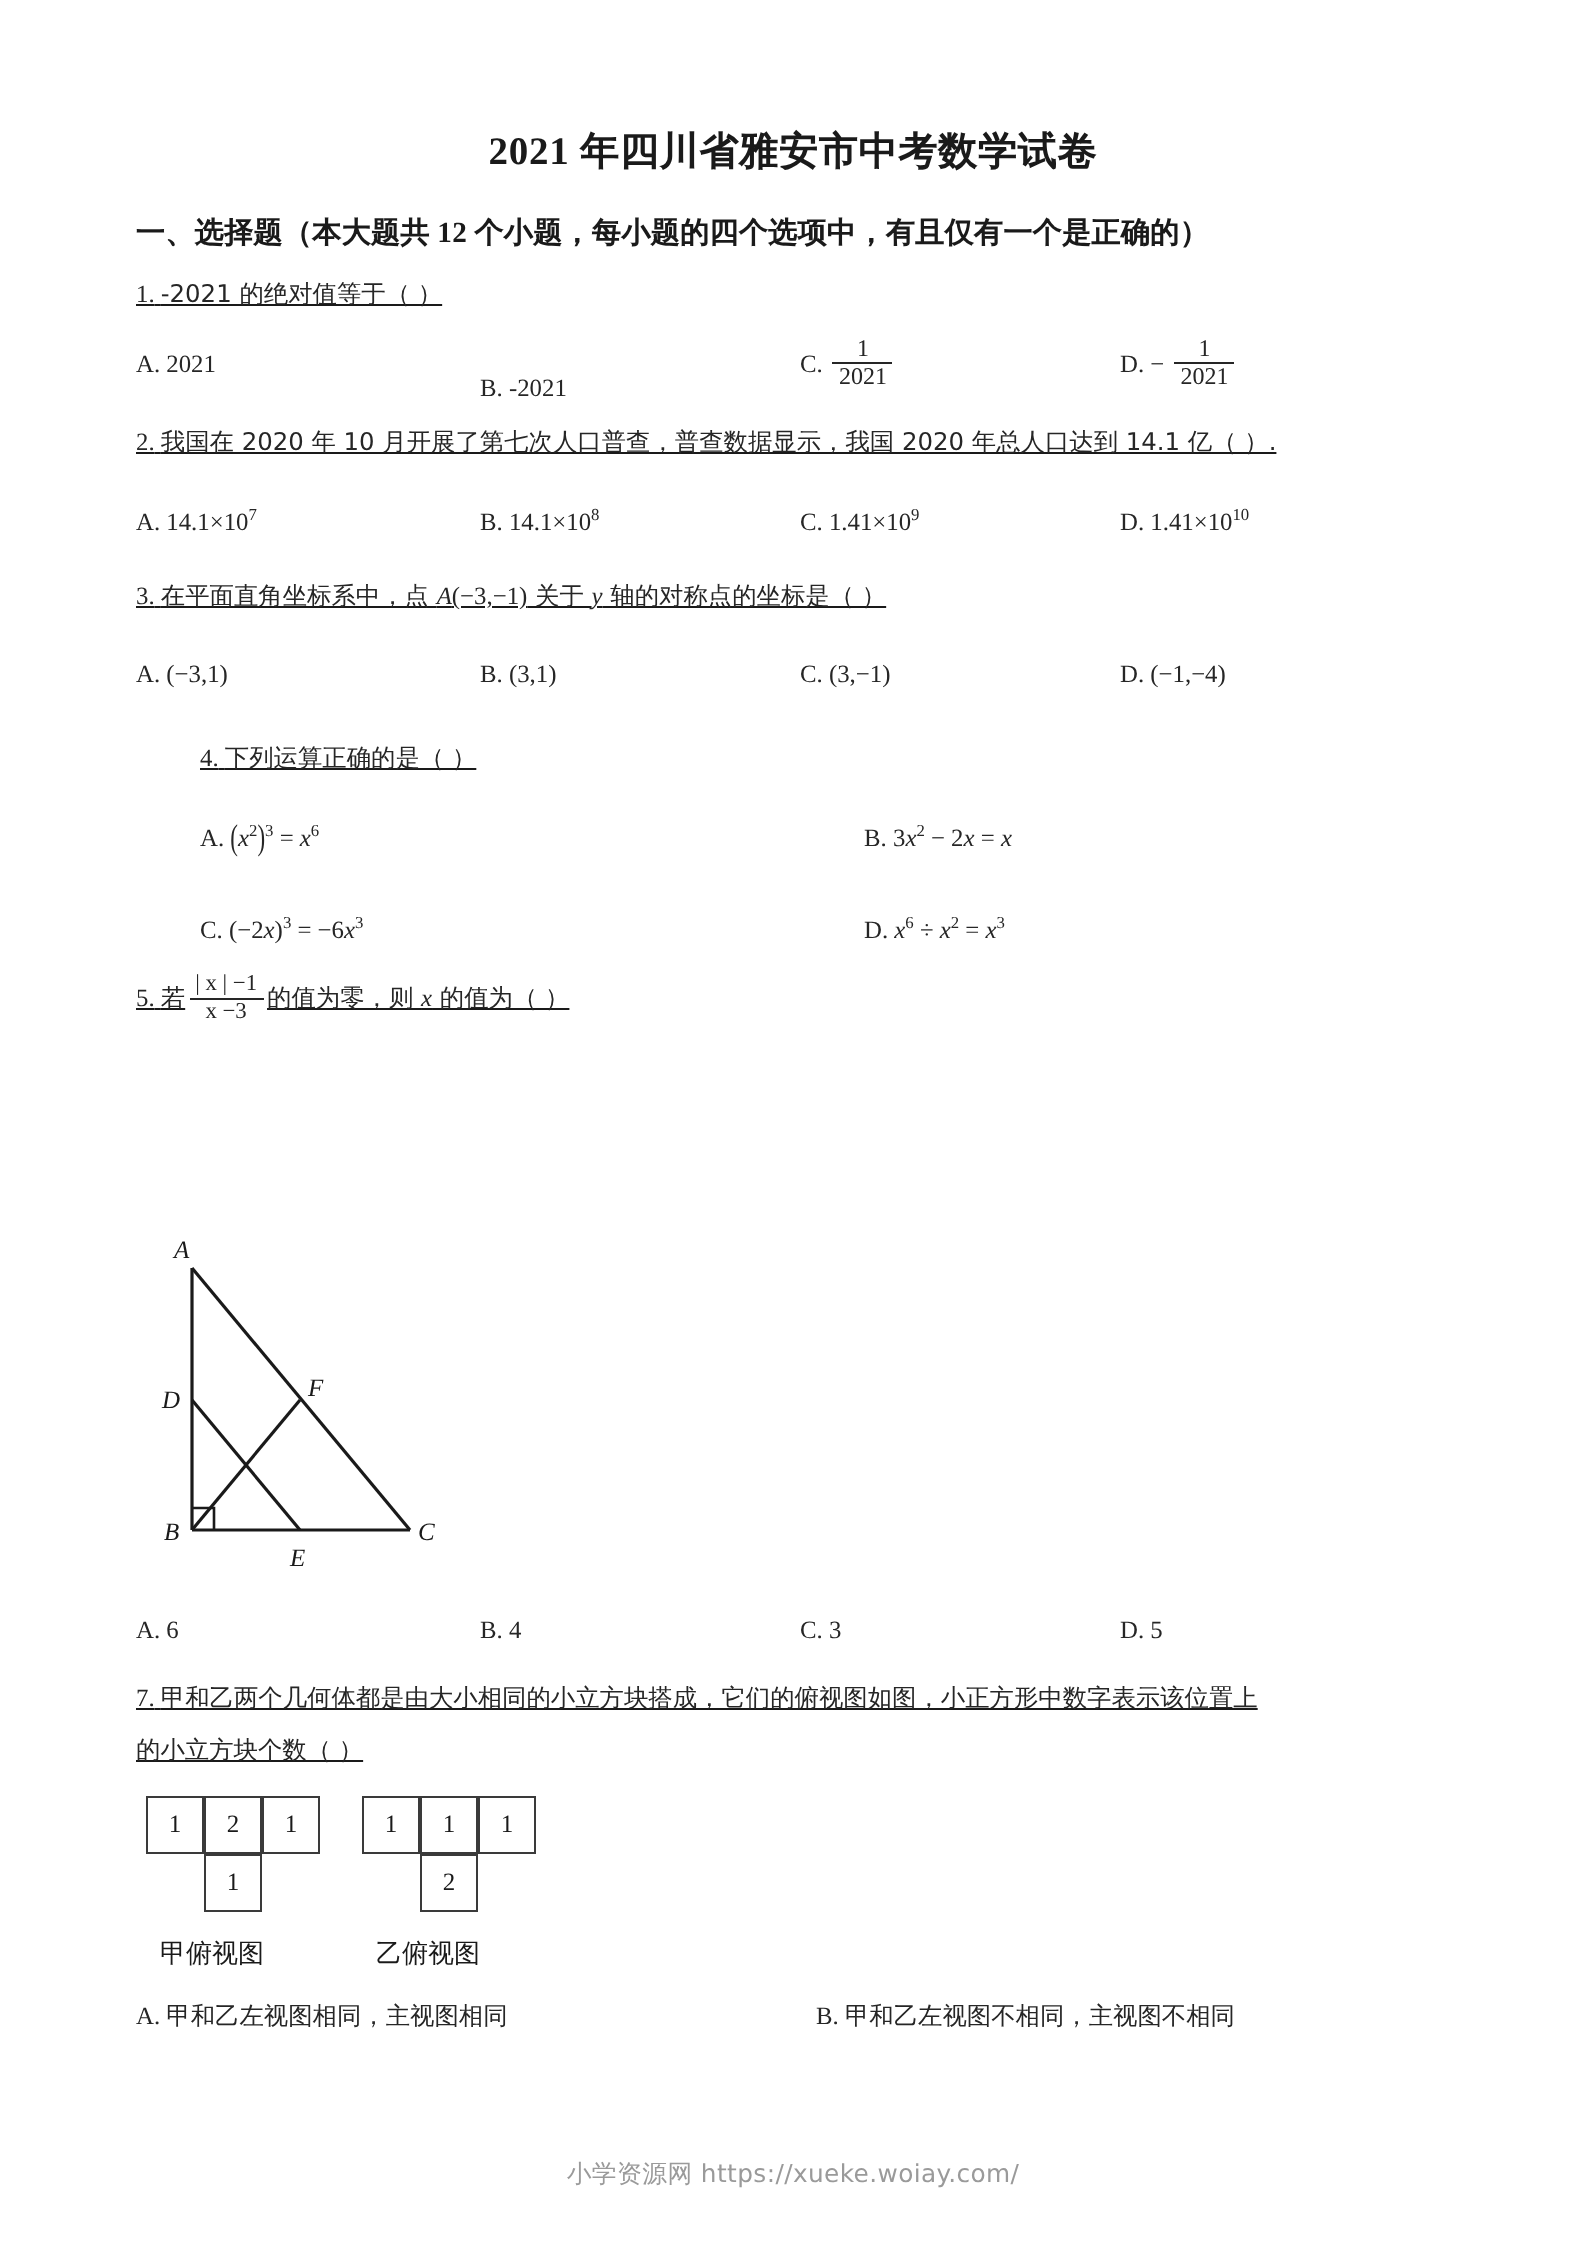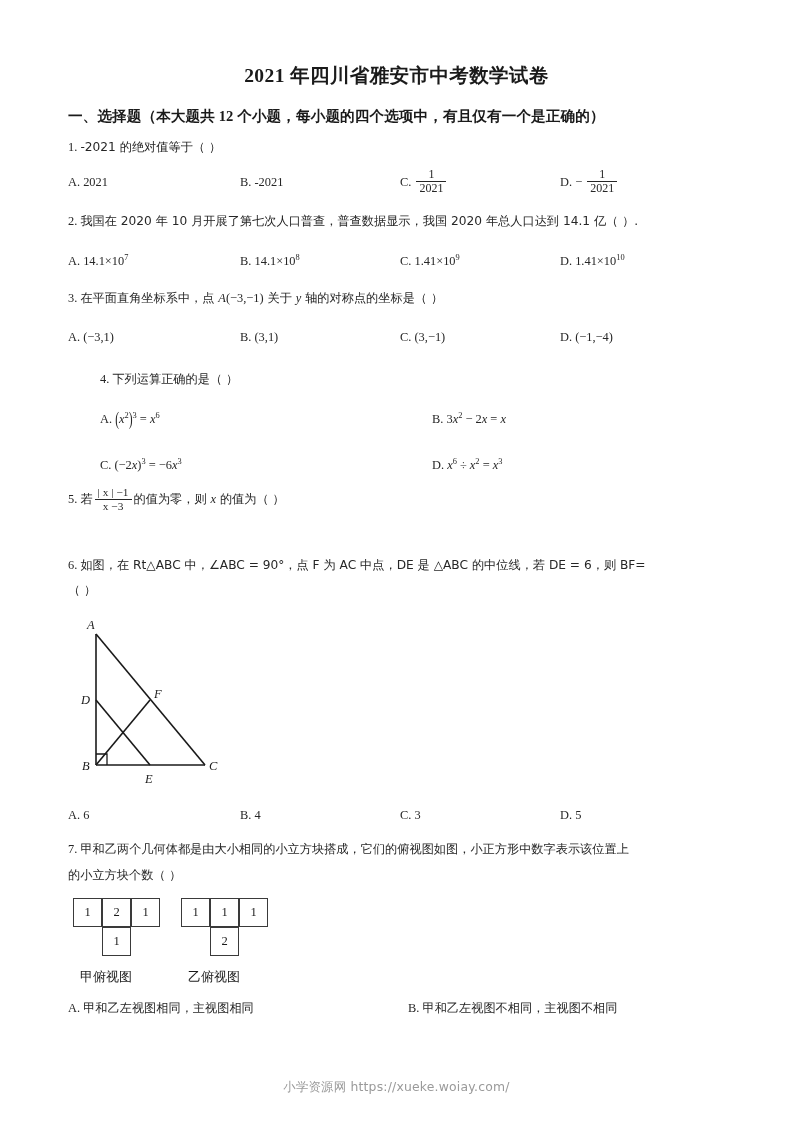--- a/index.html
+++ b/index.html
@@ -33,21 +33,21 @@
   }
   .section-head {
     position: absolute;
     left: 68px;
     top: 107px;
     font-size: 14.6px;
     font-weight: bold;
     letter-spacing: 0.1px;
     white-space: nowrap;
   }
-  .qblock { position: absolute; left: 68px; }
+  .qblock { position: absolute; left: 68px; text-decoration: underline; }
   .qstem {
     font-size: 12.4px;
     line-height: 19px;
     white-space: nowrap;
     color: #262626;
   }
   .qstem .cn { font-family: "DejaVu Sans", "Liberation Sans", sans-serif; font-size: 12.2px; }
   .opt-row {
     position: relative;
     height: 22px;
@@ -130,21 +130,21 @@
   <div class="qblock" style="top:138px; width:690px;">
     <div class="qstem">
       <span>1.</span>
       <span class="cn">-2021 的绝对值等于（      ）</span>
     </div>
     <div class="opt-row" style="height:36px; margin-top:10px;">
       <div class="opt c1" style="top:8px;">
         <span>A.</span>
         <span>2021</span>
       </div>
-      <div class="opt c2" style="top:8px;">
+      <div class="opt c2" style="top:20px;">
         <span>B.</span>
         <span>-2021</span>
       </div>
       <div class="opt c3" style="top:2px;">
         <span>C.</span>
         <span class="frac">
           <span class="num">1</span>
           <span class="den">2021</span>
         </span>
       </div>
@@ -244,29 +244,20 @@
     </div>
   </div>
 
   <div class="qblock" style="top:487px; width:690px;">
     <div class="qstem" style="line-height:16px;">
       <span>5.</span>
       <span class="cn">若</span><span class="frac sm"><span class="num">| x | −1</span><span class="den">x −3</span></span><span class="cn">的值为零，则 </span><i class="v">x</i><span class="cn"> 的值为（      ）</span>
     </div>
   </div>
 
-  <div class="qblock" style="top:556px; width:700px;">
-    <div class="qstem">
-      <span>6.</span>
-      <span class="cn">如图，在 Rt△ABC 中，∠ABC = 90°，点 F 为 AC 中点，DE 是 △ABC 的中位线，若 DE = 6，则 BF=</span>
-    </div>
-    <div class="qstem" style="margin-top:6px;">
-      <span class="cn">（      ）</span>
-    </div>
-  </div>
 
   <div class="fig-tri">
     <svg width="220" height="190" viewBox="0 0 220 190">
 
       <line x1="28" y1="22" x2="28" y2="153" stroke="#1a1a1a" stroke-width="1.6"></line>
       <line x1="28" y1="153" x2="137" y2="153" stroke="#1a1a1a" stroke-width="1.6"></line>
       <line x1="28" y1="22" x2="137" y2="153" stroke="#1a1a1a" stroke-width="1.6"></line>
 
       <line x1="28" y1="88" x2="82" y2="153" stroke="#1a1a1a" stroke-width="1.6"></line>
 

